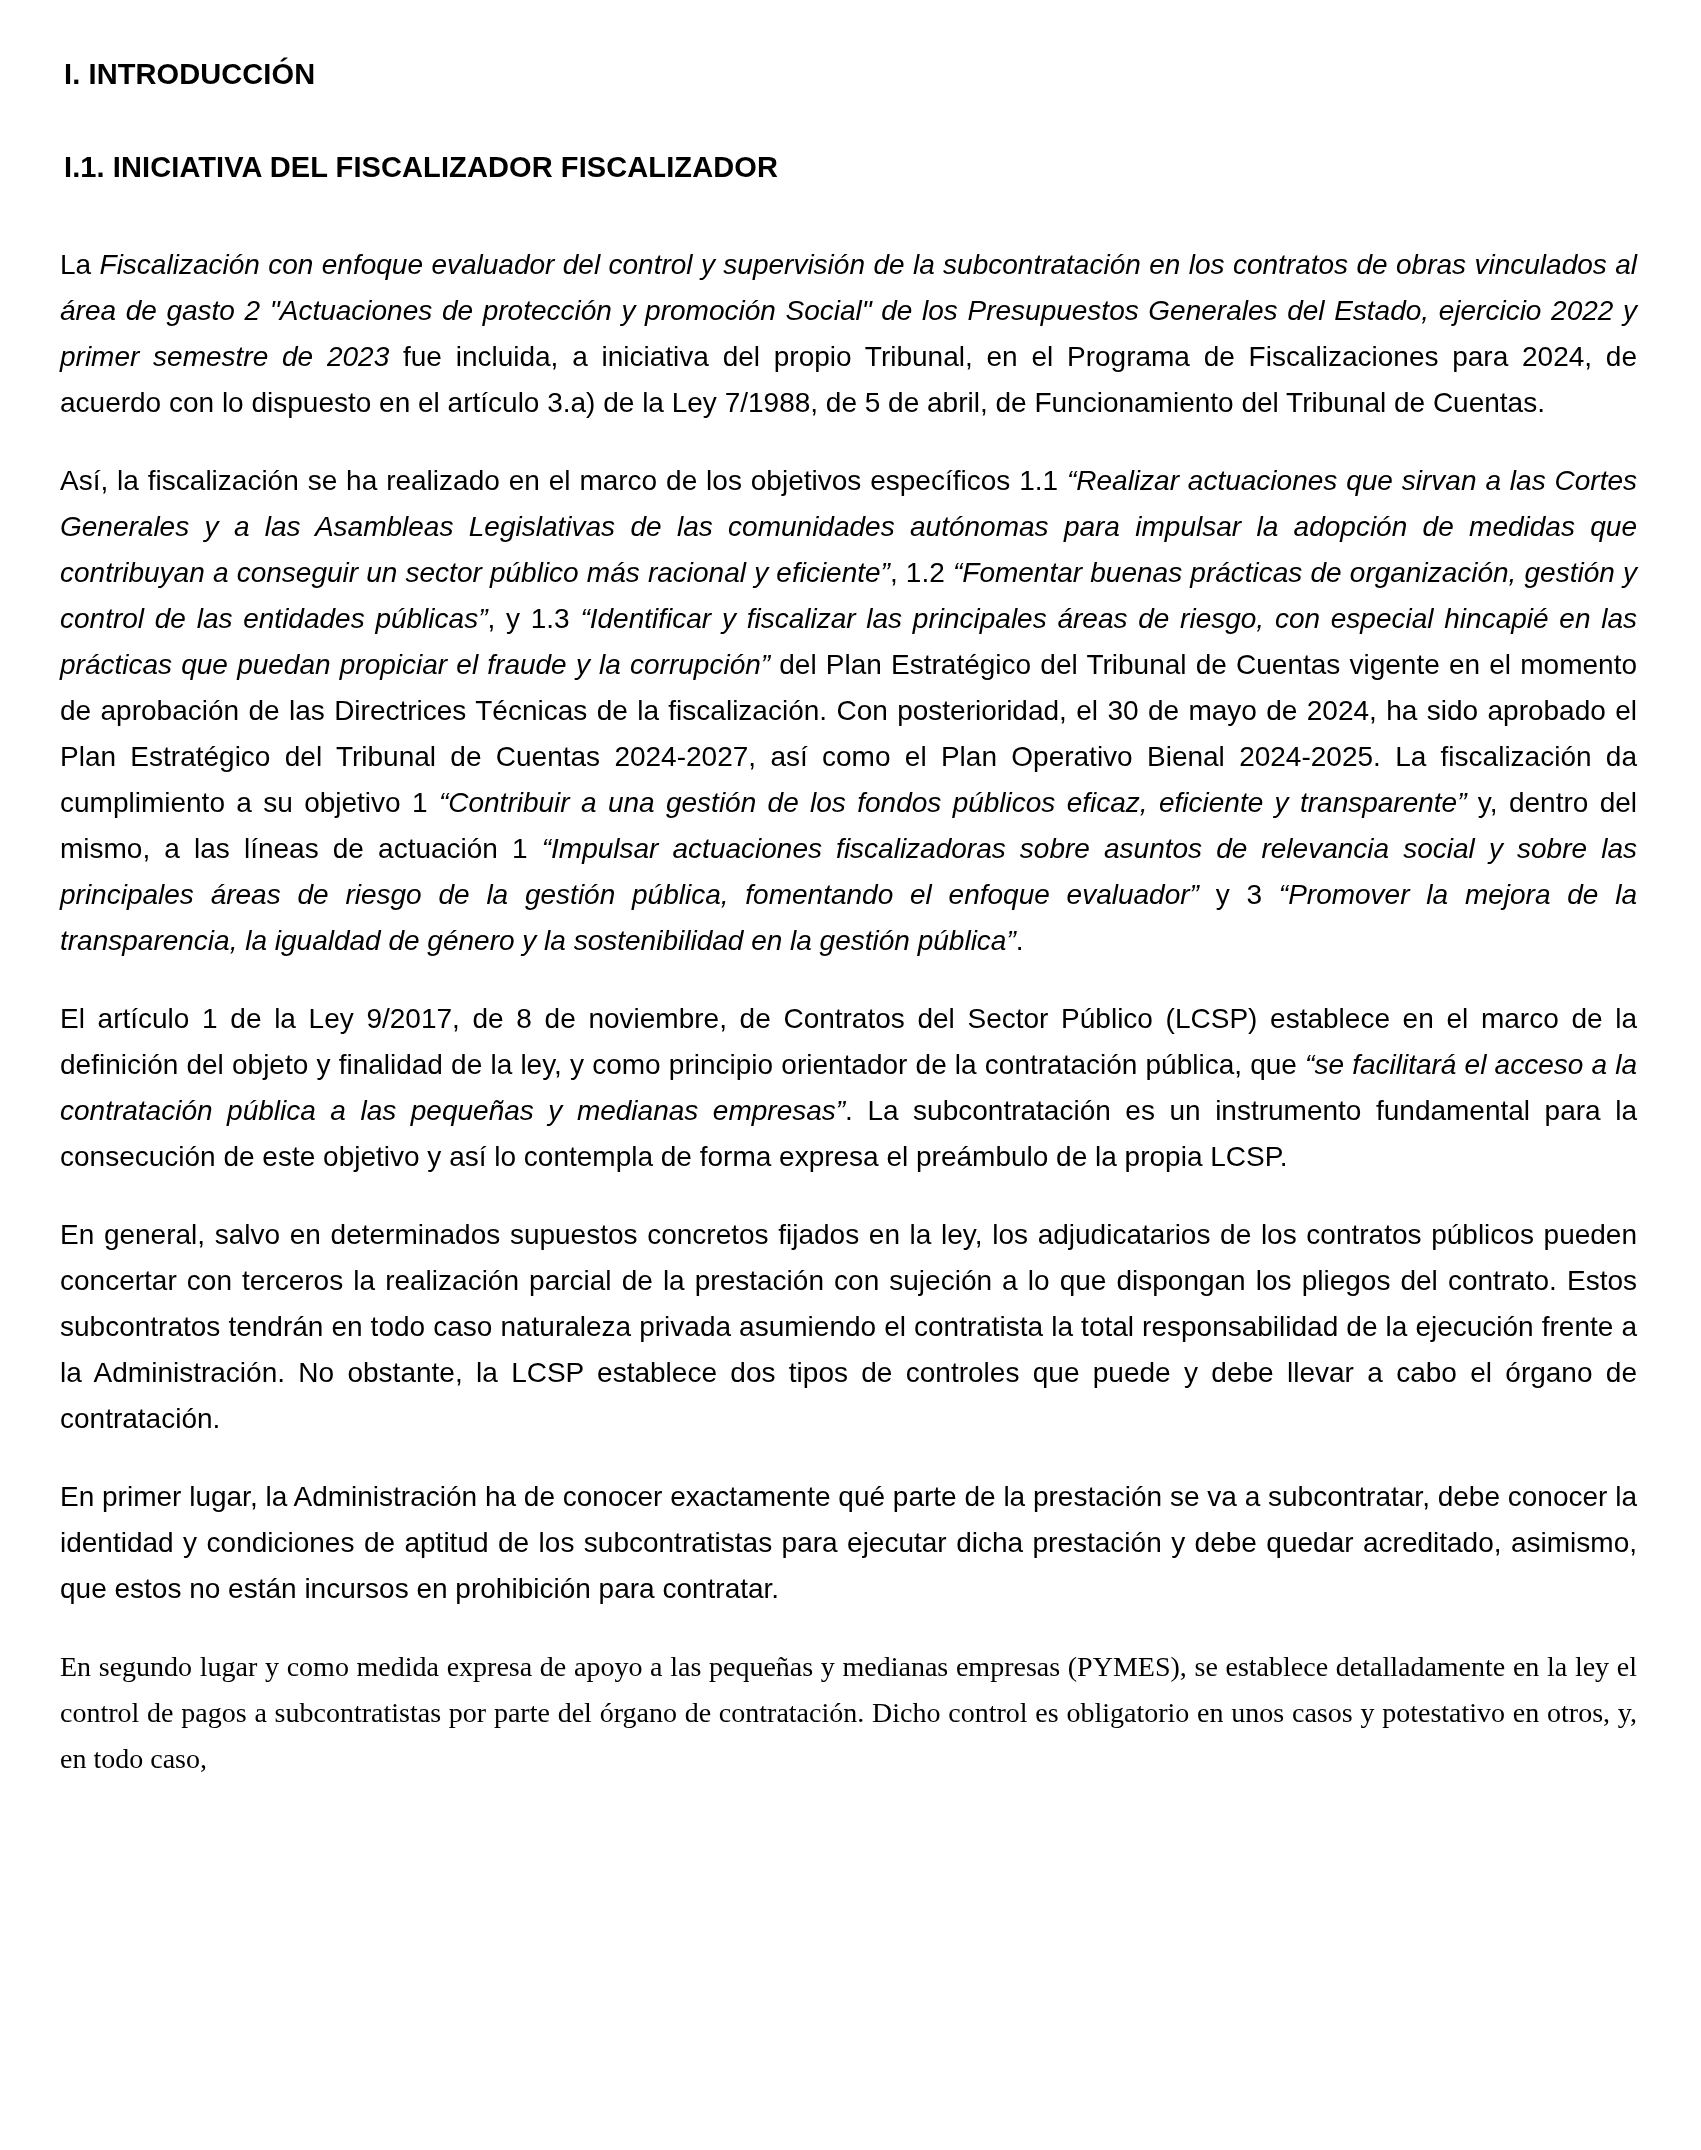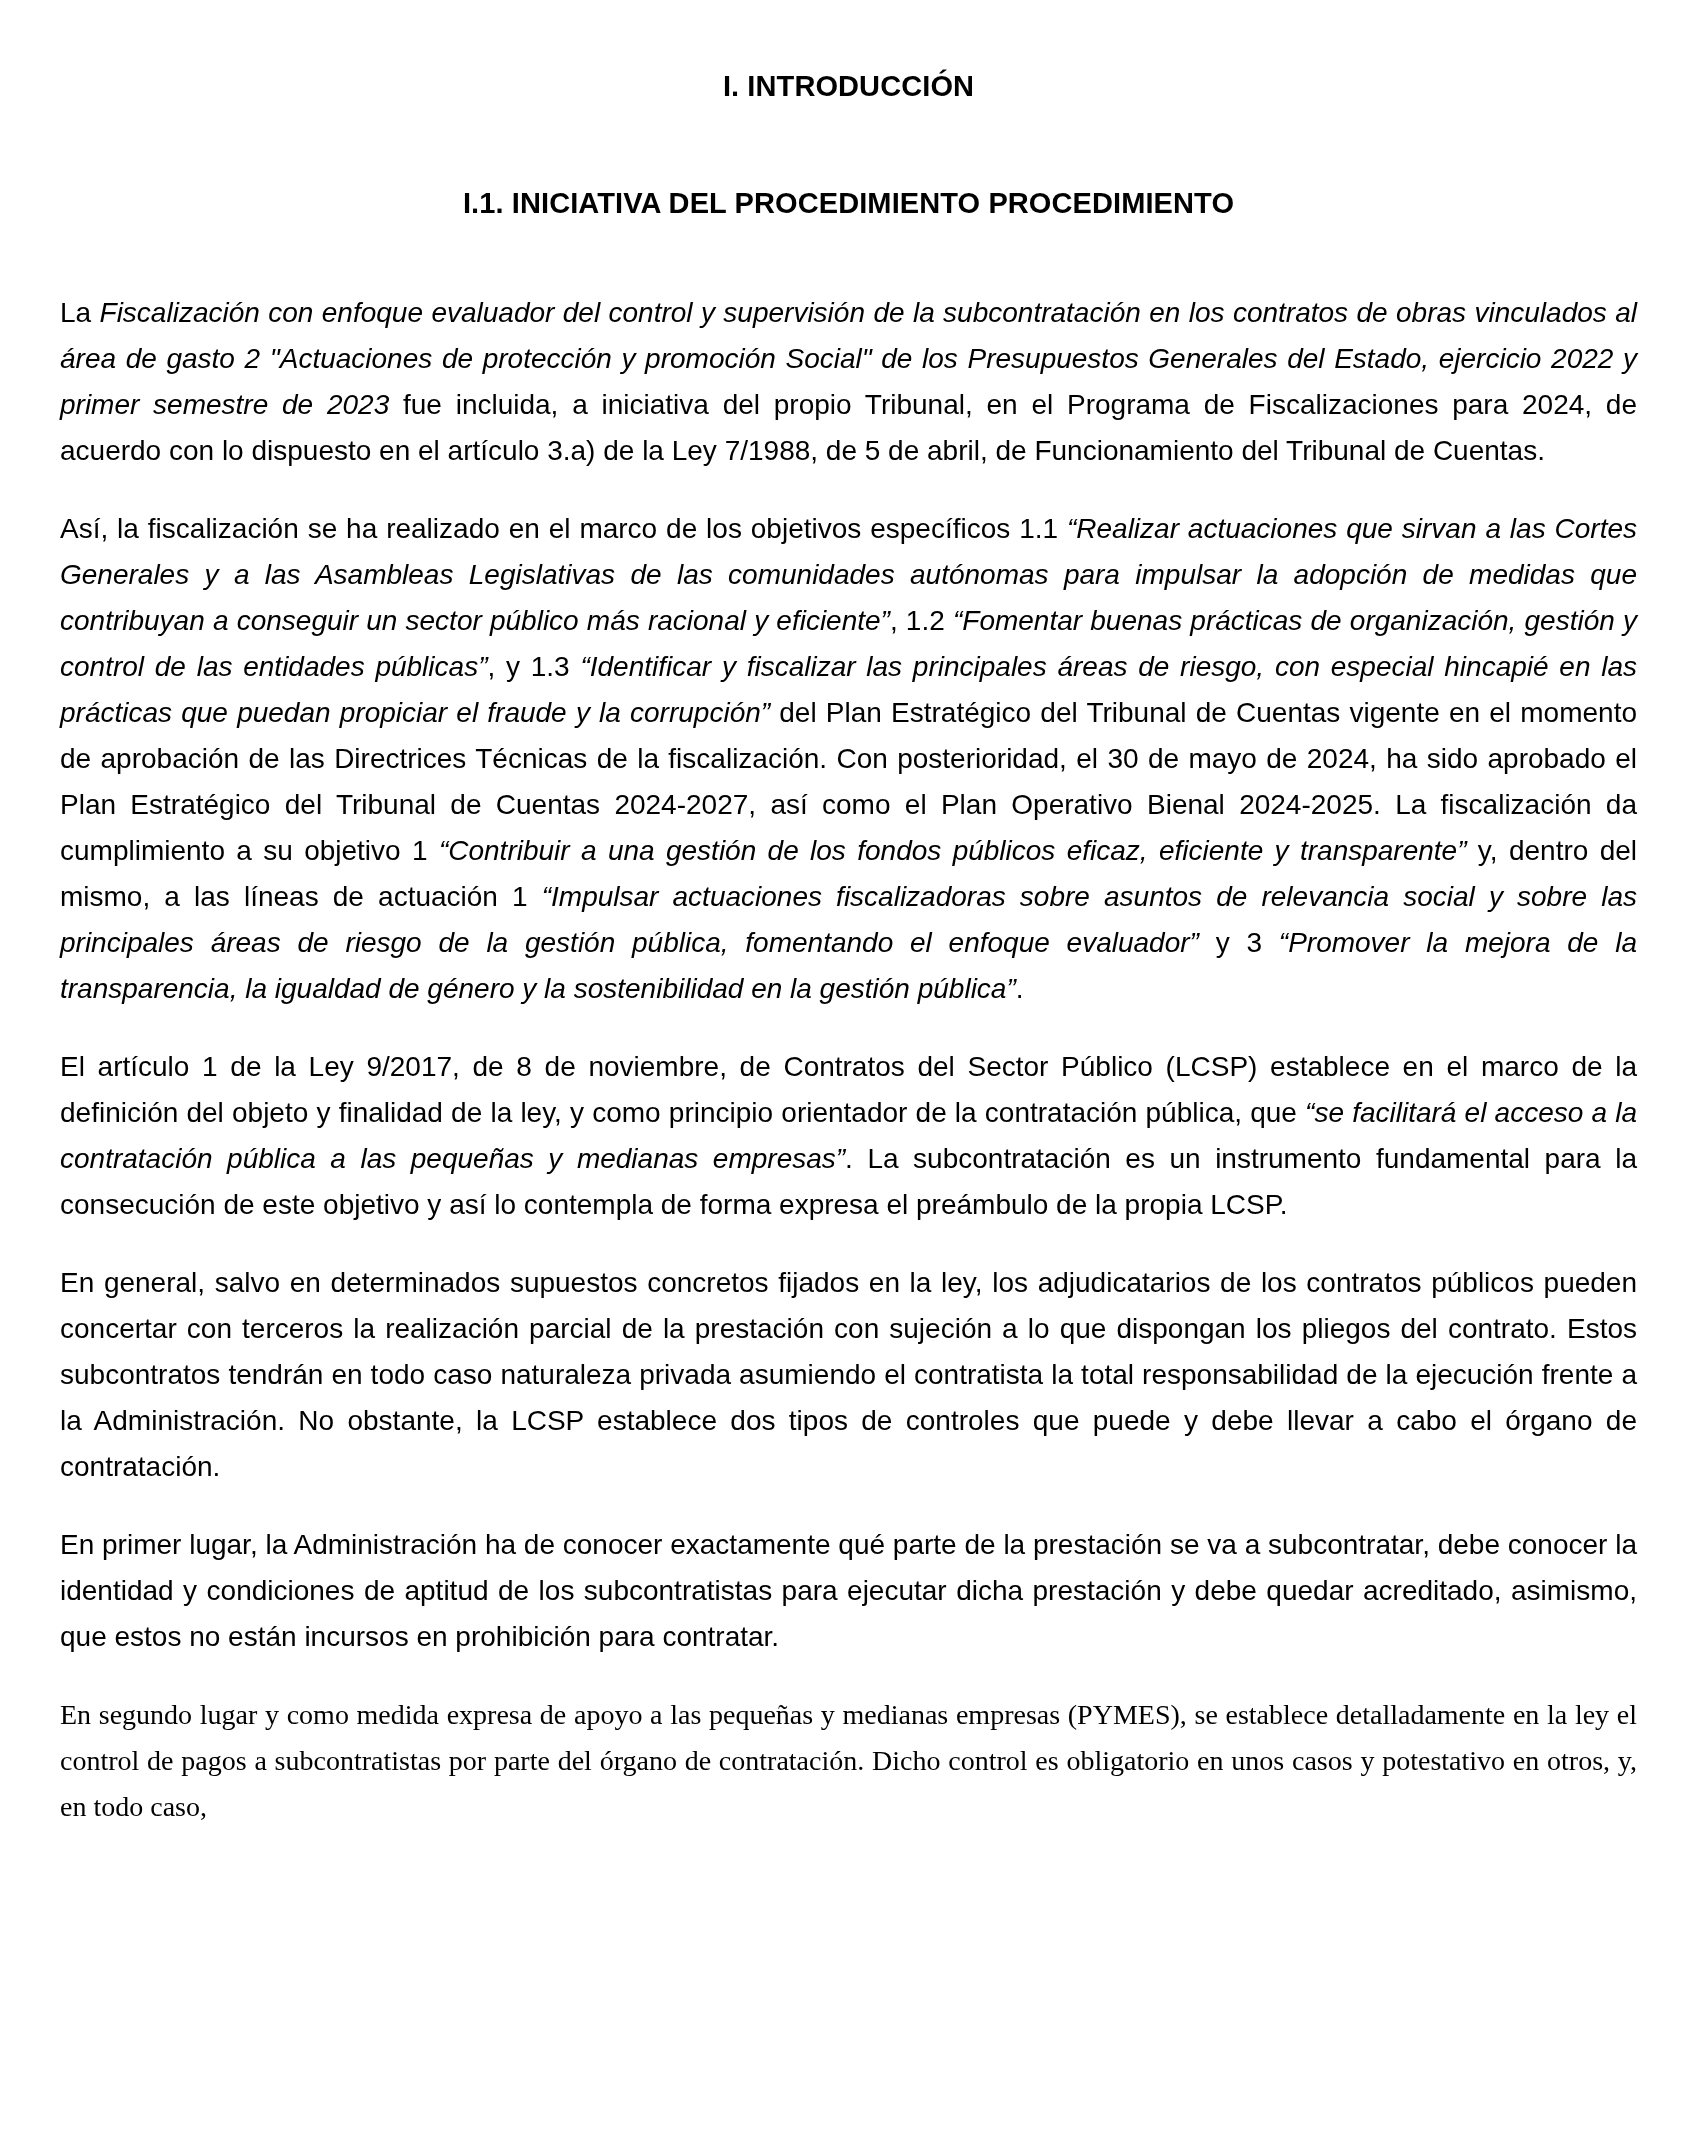--- a/index.html
+++ b/index.html
@@ -20,25 +20,24 @@
     box-sizing: border-box;
     padding: 53px 65px 0 60px;
     overflow: hidden;
   }
   .doc-body {
     width: 1577px;
   }
   h1.heading-main,
   h2.heading-sub {
     font-weight: bold;
-    margin: 16px;
+    margin: 4px;
     padding: 0;
     line-height: 1.18;
     letter-spacing: 0.1px;
-    text-align: center;
   }
   h1.heading-main {
     font-size: 29px;
   }
   h2.heading-sub {
     font-size: 29px;
   }
   .spacer-heading-main { height: 51px; }
   .spacer-heading-sub  { height: 54px; }
   p.para {
@@ -57,21 +56,21 @@
 </head>
 <body>
 
 <div class="page">
   <div class="doc-body">
 
     <h1 class="heading-main">I. INTRODUCCIÓN</h1>
 
     <div class="spacer-heading-main"></div>
 
-    <h2 class="heading-sub">I.1. INICIATIVA DEL PROCEDIMIENTO PROCEDIMIENTO</h2>
+    <h2 class="heading-sub">I.1. INICIATIVA DEL FISCALIZADOR FISCALIZADOR</h2>
 
     <div class="spacer-heading-sub"></div>
 
     <p class="para"><span>La </span><i>Fiscalización con enfoque evaluador del control y supervisión de la subcontratación en los contratos de obras vinculados al área de gasto 2 "Actuaciones de protección y promoción Social" de los Presupuestos Generales del Estado, ejercicio 2022 y primer semestre de 2023</i><span> fue incluida, a iniciativa del propio Tribunal, en el Programa de Fiscalizaciones para 2024, de acuerdo con lo dispuesto en el artículo 3.a) de la Ley 7/1988, de 5 de abril, de Funcionamiento del Tribunal de Cuentas.</span></p>
 
 
     <p class="para"><span>Así, la fiscalización se ha realizado en el marco de los objetivos específicos 1.1 </span><i>“Realizar actuaciones que sirvan a las Cortes Generales y a las Asambleas Legislativas de las comunidades autónomas para impulsar la adopción de medidas que contribuyan a conseguir un sector público más racional y eficiente”</i><span>, 1.2 </span><i>“Fomentar buenas prácticas de organización, gestión y control de las entidades públicas”</i><span>, y 1.3 </span><i>“Identificar y fiscalizar las principales áreas de riesgo, con especial hincapié en las prácticas que puedan propiciar el fraude y la corrupción”</i><span> del Plan Estratégico del Tribunal de Cuentas vigente en el momento de aprobación de las Directrices Técnicas de la fiscalización. Con posterioridad, el 30 de mayo de 2024, ha sido aprobado el Plan Estratégico del Tribunal de Cuentas 2024-2027, así como el Plan Operativo Bienal 2024-2025. La fiscalización da cumplimiento a su objetivo 1 </span><i>“Contribuir a una gestión de los fondos públicos eficaz, eficiente y transparente”</i><span> y, dentro del mismo, a las líneas de actuación 1 </span><i>“Impulsar actuaciones fiscalizadoras sobre asuntos de relevancia social y sobre las principales áreas de riesgo de la gestión pública, fomentando el enfoque evaluador”</i><span> y 3 </span><i>“Promover la mejora de la transparencia, la igualdad de género y la sostenibilidad en la gestión pública”</i><span>.</span></p>
 
     <p class="para"><span>El artículo 1 de la Ley 9/2017, de 8 de noviembre, de Contratos del Sector Público (LCSP) establece en el marco de la definición del objeto y finalidad de la ley, y como principio orientador de la contratación pública, que </span><i>“se facilitará el acceso a la contratación pública a las pequeñas y medianas empresas”</i><span>. La subcontratación es un instrumento fundamental para la consecución de este objetivo y así lo contempla de forma expresa el preámbulo de la propia LCSP.</span></p>
 

